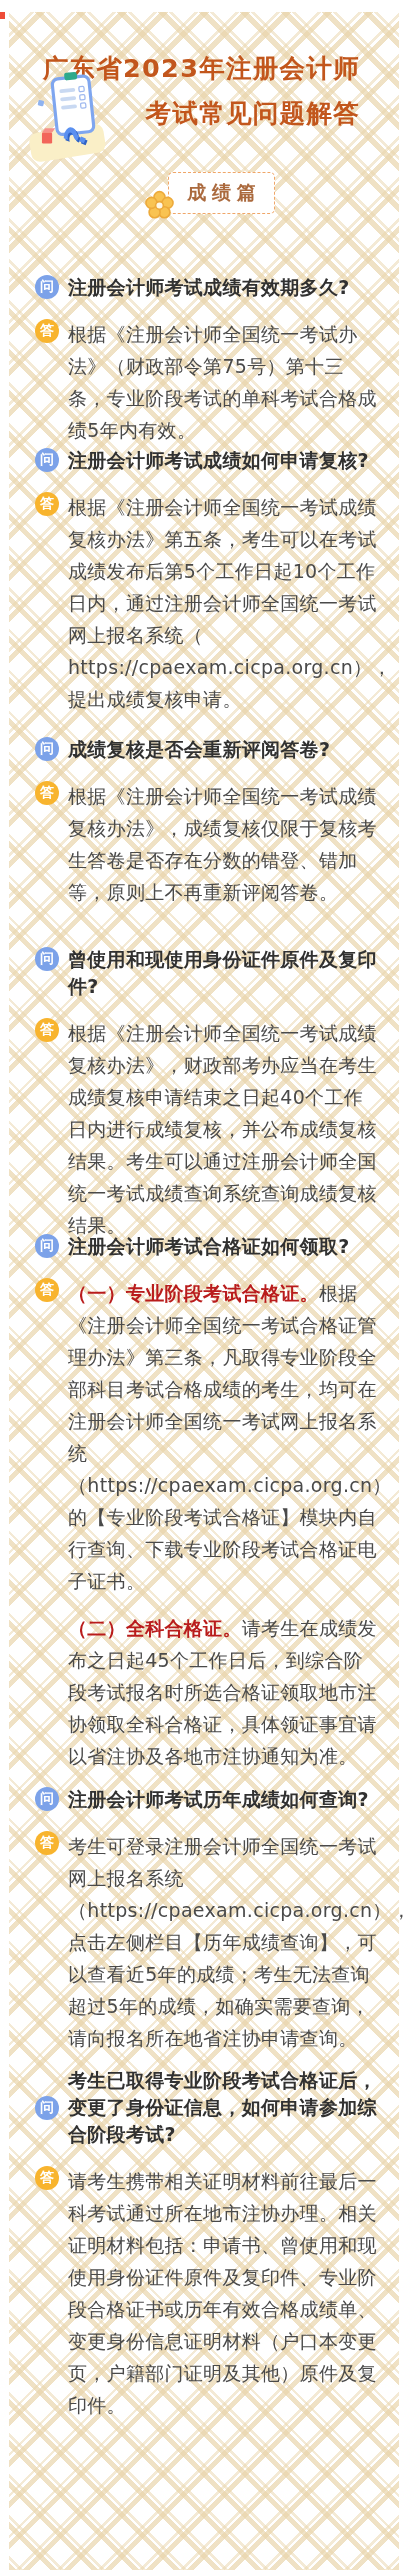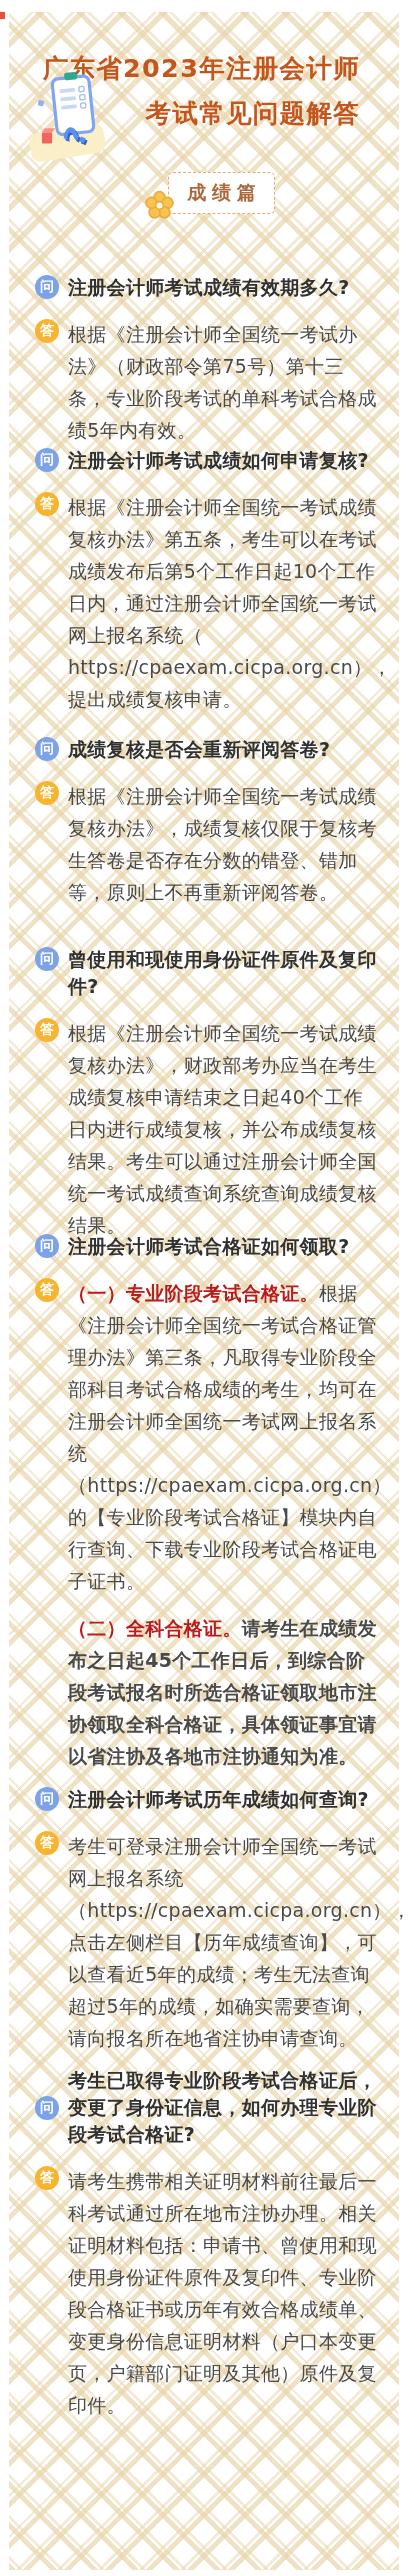--- a/index.html
+++ b/index.html
@@ -35,21 +35,21 @@
     position:absolute;left:0;top:1.3px;width:24px;height:24px;border-radius:50%;
     color:#ffffff;font-size:14px;font-weight:700;
     display:flex;align-items:center;justify-content:center;
   }
   .badge.q{background:#7ca2e9;}
   .badge.a{background:#f8b42e;}
   .q-text{font-size:19px;line-height:27px;font-weight:700;color:#313131;letter-spacing:0.3px;}
   .q-text + .q-text{margin-top:6.4px;}
   .a-row{margin-top:16.6px;}
   .a-text{font-size:19px;line-height:32px;color:#4a4a4a;letter-spacing:0.3px;}
-  .a-text + .a-text{margin-top:15.3px;font-weight:bold;}
+  .a-text + .a-text{margin-top:15.3px;}
   .a-text strong{color:#b91c1c;}
   .row.center-badge .badge{top:50%;transform:translateY(-50%);}
   
   .footer{position:absolute;left:25.5px;top:2489px;font-size:17px;color:#9b9b9b;letter-spacing:0.6px;}
 </style>
 </head>
 <body>
 
 <div class="page">
   <div class="plaid"></div>
@@ -160,21 +160,21 @@
     </div>
     <div class="row a-row">
       <span class="badge a">答</span>
       <div class="a-text">考生可登录注册会计师全国统一考试网上报名系统（https://cpaexam.cicpa.org.cn），点击左侧栏目【历年成绩查询】，可以查看近5年的成绩；考生无法查询超过5年的成绩，如确实需要查询，请向报名所在地省注协申请查询。</div>
     </div>
   </section>
 
   <section class="qa" style="top:2067px">
     <div class="row center-badge">
       <span class="badge q">问</span>
-      <div class="q-text">考生已取得专业阶段考试合格证后，变更了身份证信息，如何办理专业阶段考试合格证?</div>
+      <div class="q-text">考生已取得专业阶段考试合格证后，变更了身份证信息，如何申请参加综合阶段考试?</div>
     </div>
     <div class="row a-row">
       <span class="badge a">答</span>
       <div class="a-text">请考生携带相关证明材料前往最后一科考试通过所在地市注协办理。相关证明材料包括：申请书、曾使用和现使用身份证件原件及复印件、专业阶段合格证书或历年有效合格成绩单、变更身份信息证明材料（户口本变更页，户籍部门证明及其他）原件及复印件。</div>
     </div>
   </section>
 
 </div>
 
 

